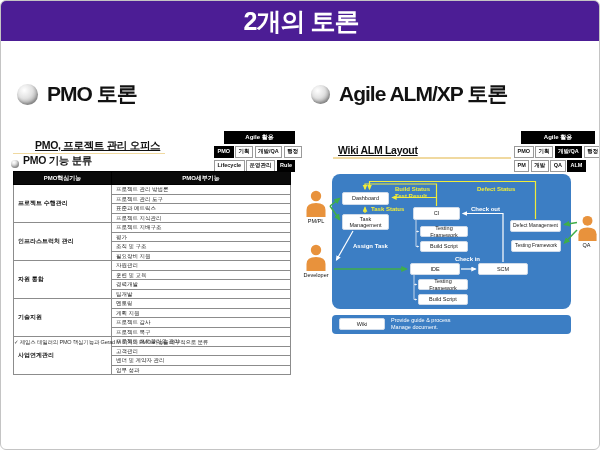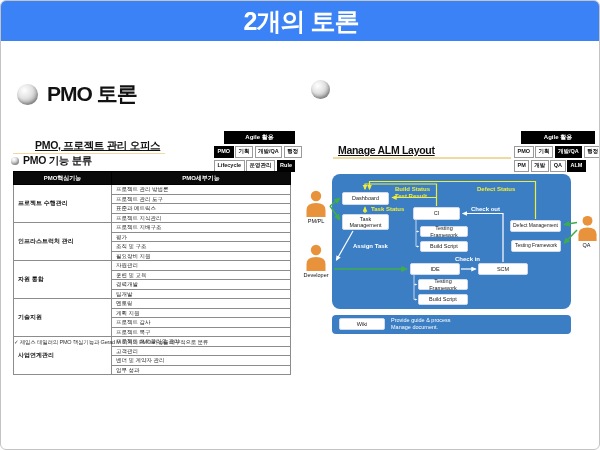--- a/index.html
+++ b/index.html
@@ -1,20 +1,20 @@
 <!DOCTYPE html>
 <html><head>
 <meta charset="utf-8">
 <style>
   html,body{margin:0;padding:0;background:#fff;}
   body{width:600px;height:450px;font-family:"Liberation Sans","DejaVu Sans",sans-serif;}
   #slide{position:relative;width:600px;height:450px;background:#fff;border:1px solid #c4c4c4;border-radius:6px;box-sizing:border-box;overflow:hidden;}
 
   
-  .top-banner{position:absolute;left:0;top:0;width:600px;height:40px;background:#3b82f6;}
+  .top-banner{position:absolute;left:0;top:0;width:600px;height:40px;background:#4c1d95;}
   .top-title{position:absolute;left:0;top:0;width:600px;height:40px;line-height:40px;text-align:center;color:#fff;font-size:25px;font-weight:700;letter-spacing:-1px;}
   .logo{position:absolute;right:7px;top:5px;display:flex;align-items:center;gap:7px;}
   .logo-circles{position:relative;width:24px;height:26px;}
   .logo-circles i{position:absolute;border-radius:50%;display:block;}
   .lc1{width:13px;height:13px;left:5px;top:1px;background:#97978d;opacity:.95;}
   .lc2{width:12px;height:12px;left:0;top:9px;background:#5d7468;opacity:.9;}
   .lc3{width:12px;height:12px;left:10px;top:9px;background:#8fae8d;opacity:.85;}
   .logo-text{color:#fff;font-size:8.5px;font-weight:700;}
 
   
@@ -25,21 +25,21 @@
   .sph-sm{width:8px;height:8px;}
   #heading-left{left:16px;top:79px;}
   #heading-right{left:310px;top:79px;}
 
   .subtitle{position:absolute;font-size:10.5px;font-weight:700;color:#111;letter-spacing:-0.3px;text-decoration:underline;}
   #subtitle-left{left:34px;top:138px;}
   #subtitle-right{left:337px;top:143px;}
   .warm-line{position:absolute;background:#f0d9a0;height:1px;}
   #warm-left{left:12px;top:151.5px;width:152px;}
   #warm-right{left:332px;top:156px;width:178px;height:1.5px;}
-  #subheading-left{position:absolute;left:10px;top:153px;display:flex;align-items:center;gap:4px;font-size:10.5px;font-weight:700;color:#111;letter-spacing:-0.3px;}
+  #subheading-left{position:absolute;left:10px;top:153px;display:flex;align-items:flex-end;gap:4px;font-size:10.5px;font-weight:700;color:#111;letter-spacing:-0.3px;}
 
   
   .badge{position:absolute;width:81px;}
   .badge-title{background:#000;color:#fff;font-size:6px;font-weight:700;text-align:center;padding:1.5px 0 2px;}
   #badge-left .badge-title{margin-left:10px;}
   #badge-right .badge-title{margin-left:7px;}
   .badge-row{display:flex;gap:1.5px;margin-top:2px;}
   .tab{font-size:5.5px;font-weight:700;color:#111;background:#fff;border:0.5px solid #9a9a9a;padding:1.5px 2.5px;white-space:nowrap;}
   .tab.sel{background:#000;color:#fff;border-color:#000;}
   #badge-left{left:213px;top:130px;}
@@ -77,20 +77,21 @@
     <div class="top-title">2개의 토론</div>
   </div>
 
   <div class="heading" id="heading-left">
     <span class="sphere sph-lg"></span>
     <span class="txt">PMO 토론</span>
   </div>
 
   <div class="heading" id="heading-right">
     <span class="sphere sph-lg" style="width:19px;height:19px;"></span>
+    <span class="txt">Agile ALM/XP 토론</span>
   </div>
 
   <div class="subtitle" id="subtitle-left">PMO, 프로젝트 관리 오피스</div>
   <div class="warm-line" id="warm-left"></div>
   <div id="subheading-left">
     <span class="sphere sph-sm"></span>
     <span>PMO 기능 분류</span>
   </div>
 
   <div class="badge" id="badge-left">
@@ -182,21 +183,21 @@
             <td>벤더 및 계약자 관리</td>
           </tr>
       <tr>
             <td>업무 성과</td>
           </tr>
     </tbody>
       </table>
   </div>
   <div class="footnote">✓ 제임스 테일러의 PMO 핵심기능과 Gerad M 히치의 PMO 기능을 세부적으로 분류</div>
 
-  <div class="subtitle" id="subtitle-right">Manage ALM Layout</div>
+  <div class="subtitle" id="subtitle-right">Wiki ALM Layout</div>
   <div class="warm-line" id="warm-right"></div>
 
   <div class="badge" id="badge-right">
     <div class="badge-title">Agile 활용</div>
     <div class="badge-row">
       <span class="tab">PMO</span>
       <span class="tab">기획</span>
       <span class="tab sel">개발/QA</span>
       <span class="tab">행정</span>
     </div>

